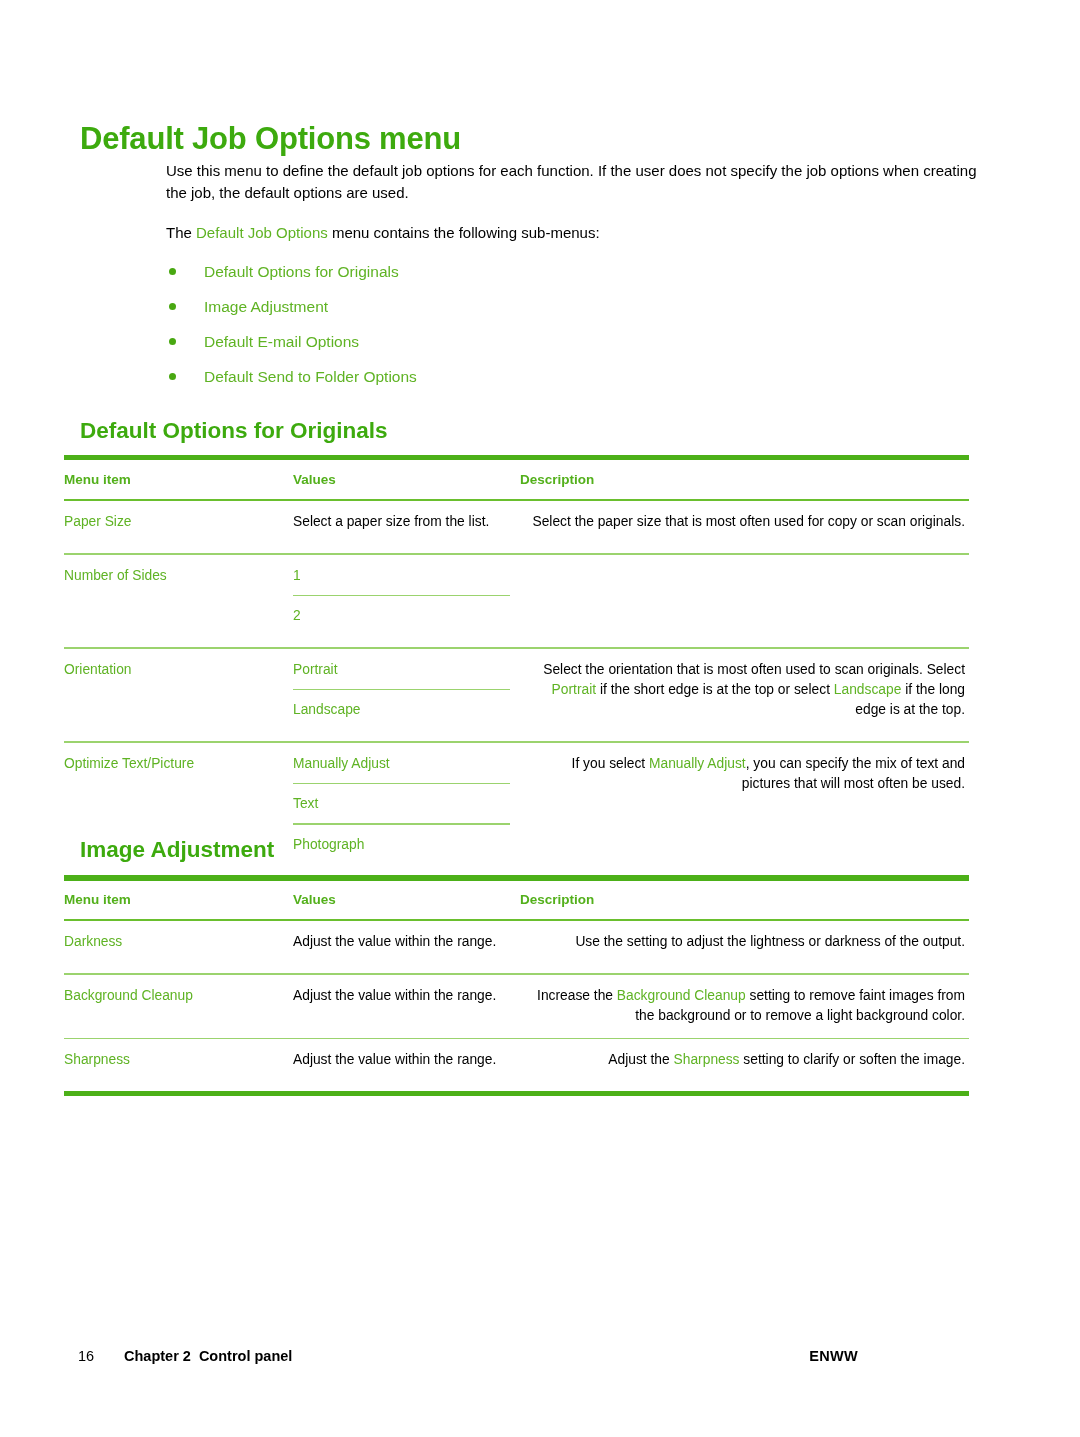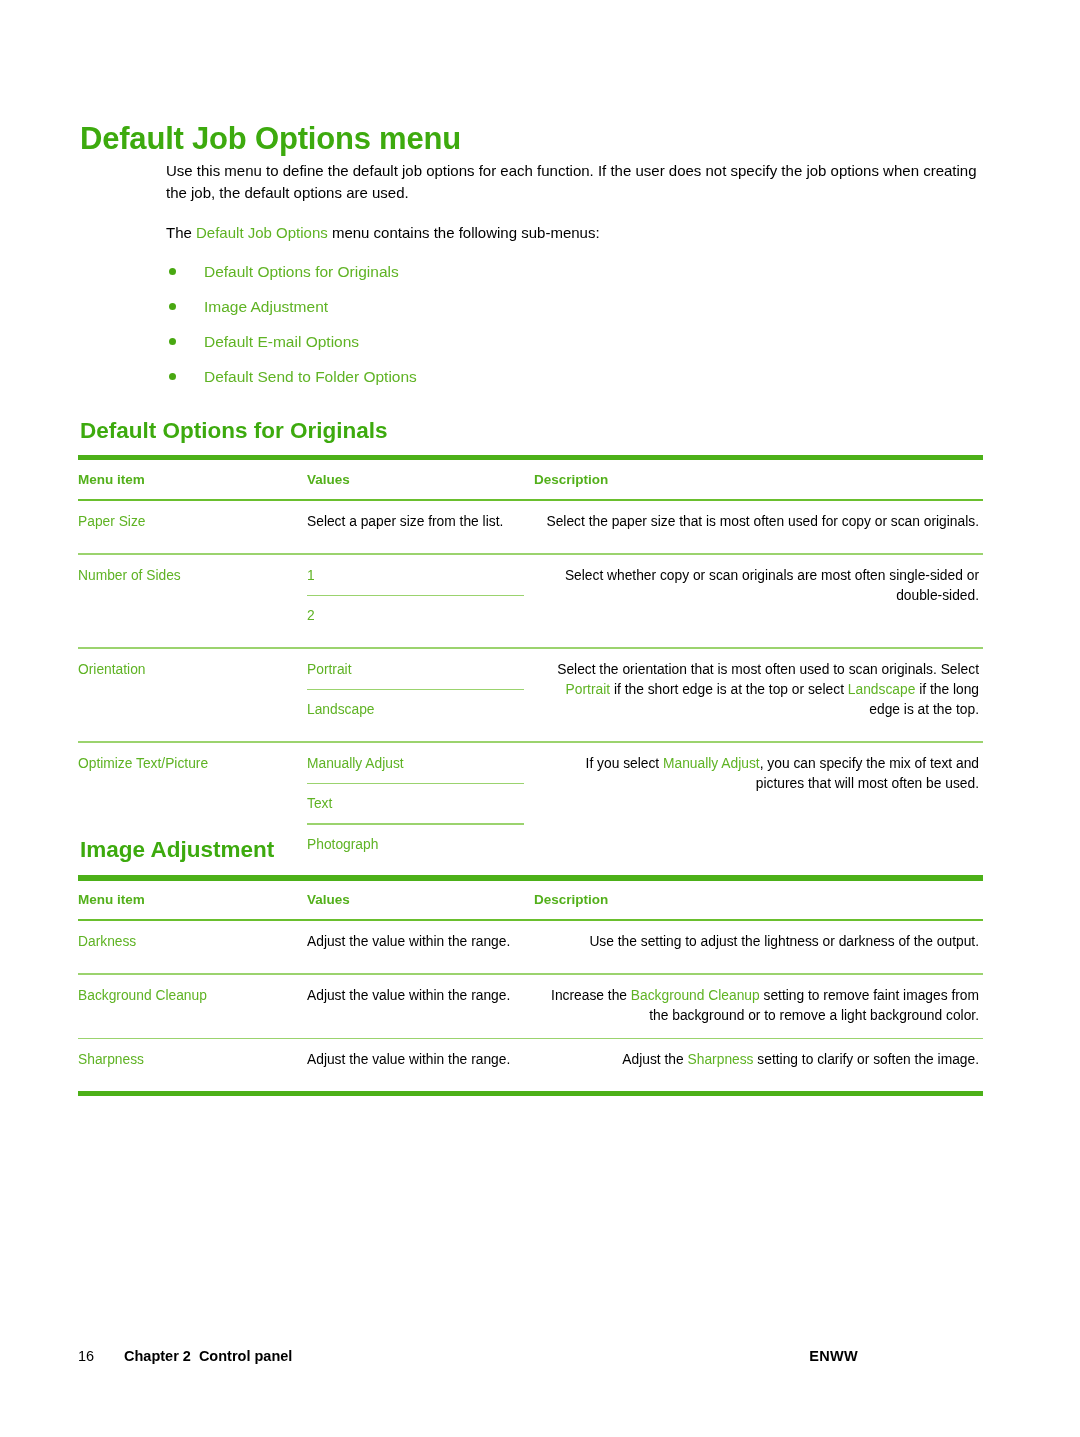--- a/index.html
+++ b/index.html
@@ -80,21 +80,21 @@
     left: 80px;
     font-size: 22.5px;
     font-weight: bold;
     color: #3DAA0E;
     white-space: nowrap;
   }
 
   
   .table {
     position: absolute;
-    left: 78px;
+    left: 64px;
     width: 905px;
     box-sizing: border-box;
   }
   .rule-thick {
     height: 5px;
     background: #4CB018;
     width: 100%;
   }
   .rule-thin {
     height: 2px;
@@ -199,23 +199,20 @@
         </div>
       </div>
       <div class="rule-row"></div>
       <div class="trow body-row">
         <div class="col-menu cell menu">Number of Sides</div>
         <div class="col-vals cell vstack">
           <div class="ventry" style="color: rgb(95, 179, 36);">1</div>
           <div class="vsep"></div>
           <div class="ventry" style="color: rgb(95, 179, 36);">2</div>
         </div>
-        <div class="col-desc cell desc">
-          <p>Select whether copy or scan originals are most often single-sided or double-sided.</p>
-        </div>
       </div>
       <div class="rule-row"></div>
       <div class="trow body-row">
         <div class="col-menu cell menu">Orientation</div>
         <div class="col-vals cell vstack">
           <div class="ventry" style="color: rgb(95, 179, 36);">Portrait</div>
           <div class="vsep"></div>
           <div class="ventry" style="color: rgb(95, 179, 36);">Landscape</div>
         </div>
         <div class="col-desc cell desc">

